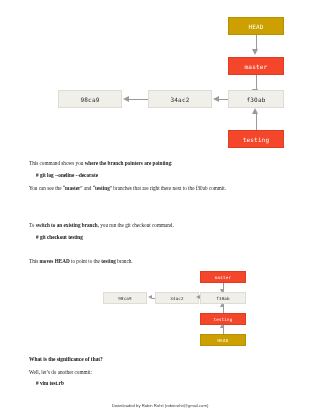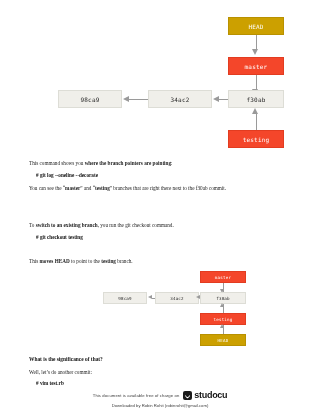--- a/index.html
+++ b/index.html
@@ -256,23 +256,16 @@
   </div>
 
   <div class="heading" style="top:356px;">What is the significance of that?</div>
 
   <div class="prose" style="top:369px;">
     <span>Well, let’s do another commit:</span>
   </div>
 
   <div class="code" style="top:380px;"># vim test.rb</div>
 
-  <div class="footer footer-line1">
-    <span class="footer-note">This document is available free of charge on</span>
-    <span class="brand">
-      <span class="brand-mark"></span>
-      <span class="brand-text">studocu</span>
-    </span>
-  </div>
 
   <div class="footer footer-line2">Downloaded by Robin Rohit (robinrohit@gmail.com)</div>
 
 </div>
 
 </body></html>

